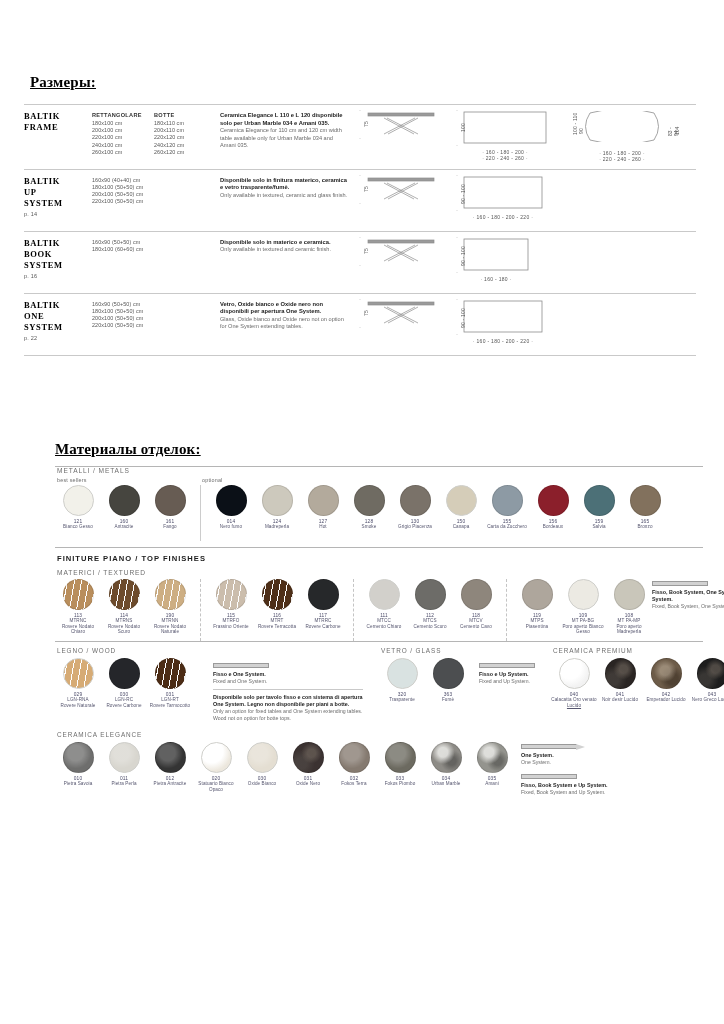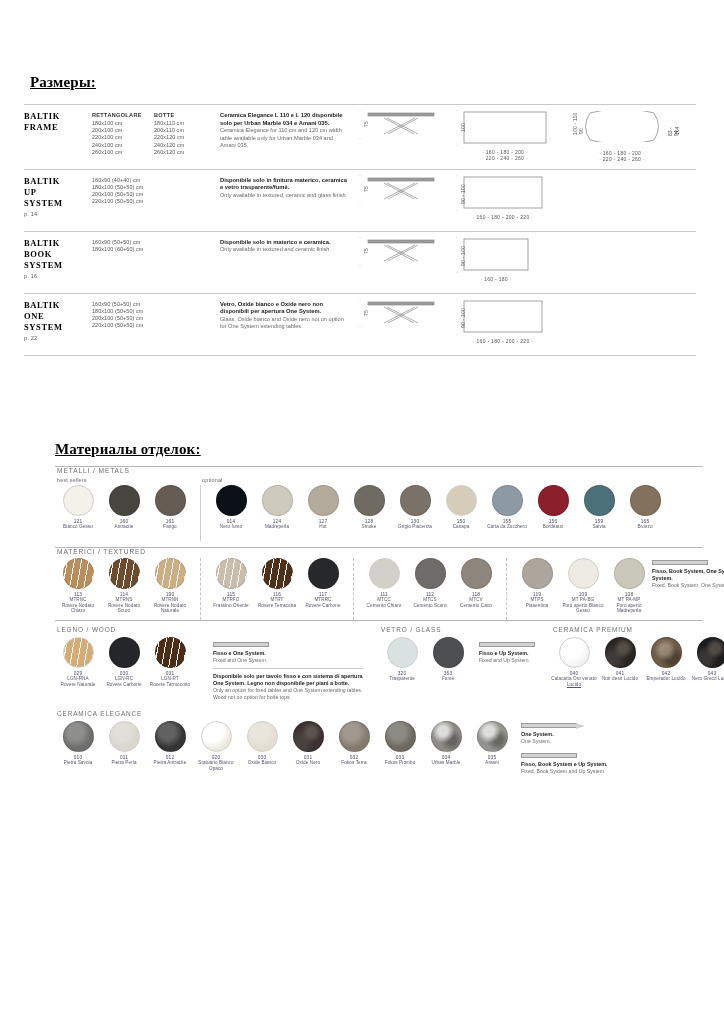--- a/index.html
+++ b/index.html
@@ -406,20 +406,21 @@
         <div class="sw-code">159</div>
         <div class="sw-name">Salvia</div>
       </div>
       <div class="sw">
         <div class="dot" style="background: rgb(130, 113, 93);"></div>
         <div class="sw-code">165</div>
         <div class="sw-name">Bronzo</div>
       </div>
     </div>
     <div class="mat-rule" style="margin-top: 6px;"></div>
+    <div class="sect-title">FINITURE PIANO / TOP FINISHES</div>
     <div class="sub-title">MATERICI / TEXTURED</div>
     <div class="sw-row" style="height: 62px;">
       <div class="sw">
         <div class="dot" style="background: repeating-linear-gradient(100deg, rgb(185, 142, 92) 0px, rgb(185, 142, 92) 3px, rgba(255, 255, 255, 0.35) 3px, rgba(255, 255, 255, 0.35) 4px, rgb(185, 142, 92) 4px, rgb(185, 142, 92) 7px);"></div>
         <div class="sw-code">113</div>
         <div class="sw-name">MTRNC<br>Rovere Nodato Chiaro</div>
       </div>
       <div class="sw">
         <div class="dot" style="background: repeating-linear-gradient(100deg, rgb(109, 75, 44) 0px, rgb(109, 75, 44) 3px, rgba(255, 255, 255, 0.16) 3px, rgba(255, 255, 255, 0.16) 4px, rgb(109, 75, 44) 4px, rgb(109, 75, 44) 7px);"></div>
         <div class="sw-code">114</div>

